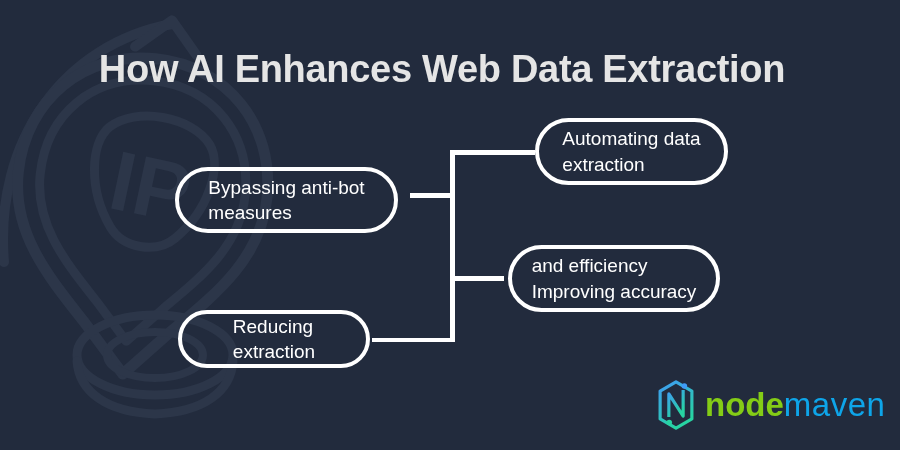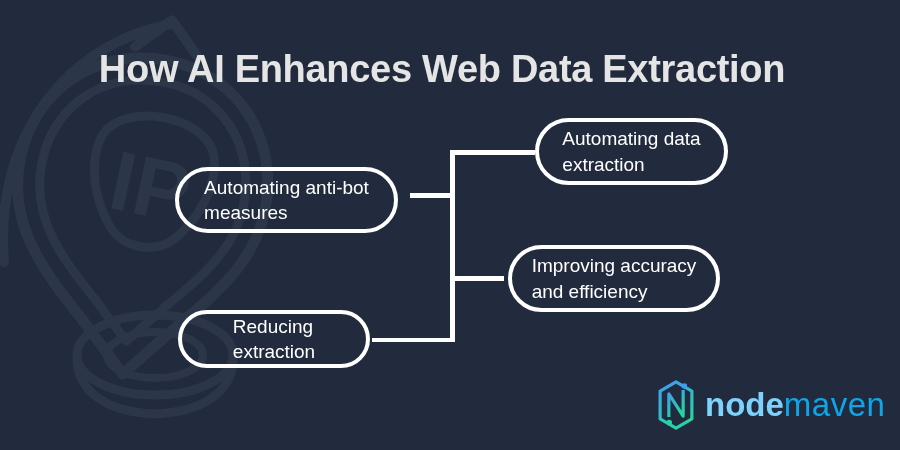--- a/index.html
+++ b/index.html
@@ -49,21 +49,21 @@
   .line-stub-right{left:454px;top:276px;width:50px;height:4.5px;}
   .line-bottom{left:372px;top:337.5px;width:82px;height:4.5px;}
 
   
   .logo{
     position:absolute;left:656px;top:377px;height:56px;
     display:flex;align-items:center;gap:9px;z-index:2;
   }
   .logo-icon{display:block;}
   .logo-text{font-size:33px;line-height:56px;white-space:nowrap;}
-  .logo-text .bold{font-weight:700;color:#7dd3fc;}
+  .logo-text .bold{font-weight:700;color:#84cc16;}
   .logo-text .light{font-weight:300;color:#0ea5e9;letter-spacing:0.5px;}
 </style>
 </head>
 <body>
 
 <div class="stage">
 
   <svg class="watermark" width="360" height="450" viewBox="0 0 360 450" aria-hidden="true">
     <g fill="none" stroke="#2c3649" stroke-linecap="round" stroke-linejoin="round">
 
@@ -88,43 +88,43 @@
   <div class="title">How AI Enhances Web Data Extraction</div>
 
   <div class="line line-vertical"></div>
   <div class="line line-top"></div>
   <div class="line line-stub-left"></div>
   <div class="line line-stub-right"></div>
   <div class="line line-bottom"></div>
 
   <div class="node node-bypassing">
     <div>
-      <div>Automating anti-bot</div>
+      <div>Bypassing anti-bot</div>
       <div>measures</div>
     </div>
   </div>
 
   <div class="node node-reducing">
     <div>
       <div>Reducing</div>
       <div>extraction</div>
     </div>
   </div>
 
   <div class="node node-automating">
     <div>
       <div>Automating data</div>
       <div>extraction</div>
     </div>
   </div>
 
   <div class="node node-improving">
     <div>
+      <div>and efficiency</div>
       <div>Improving accuracy</div>
-      <div>and efficiency</div>
     </div>
   </div>
 
   <div class="logo">
     <svg class="logo-icon" width="40" height="54" viewBox="0 0 100 136" aria-hidden="true">
       <defs>
         <linearGradient id="nmg" x1="0" y1="0" x2="0.45" y2="1">
           <stop offset="0" stop-color="#3f9bf5"></stop>
           <stop offset="1" stop-color="#27d3a2"></stop>
         </linearGradient>

